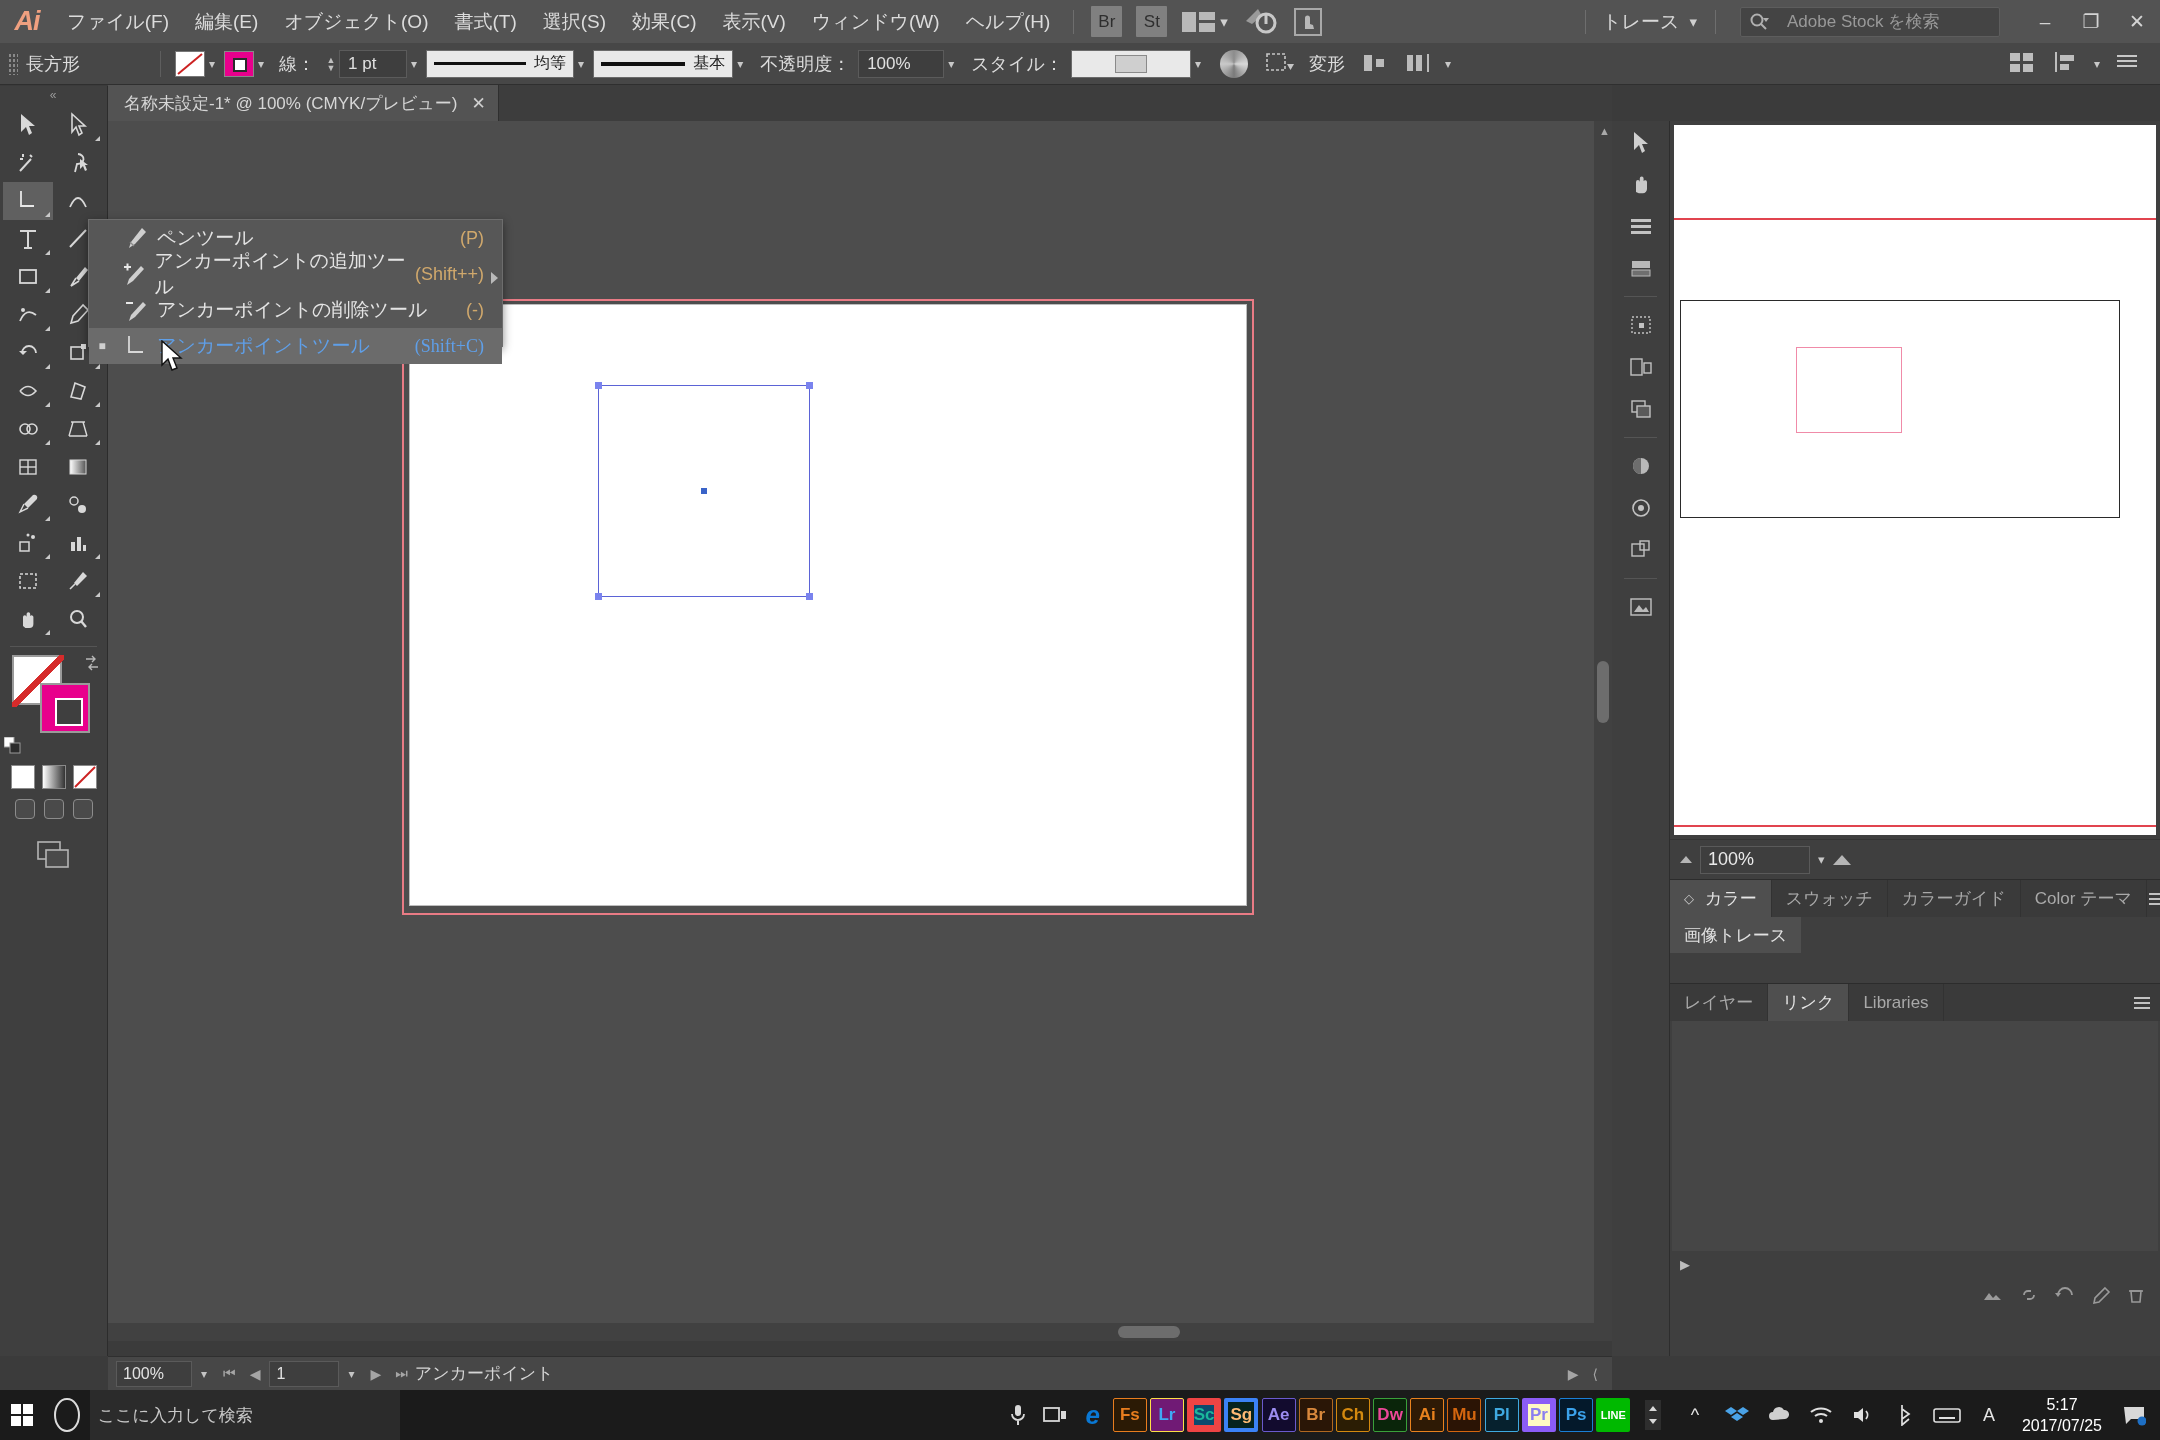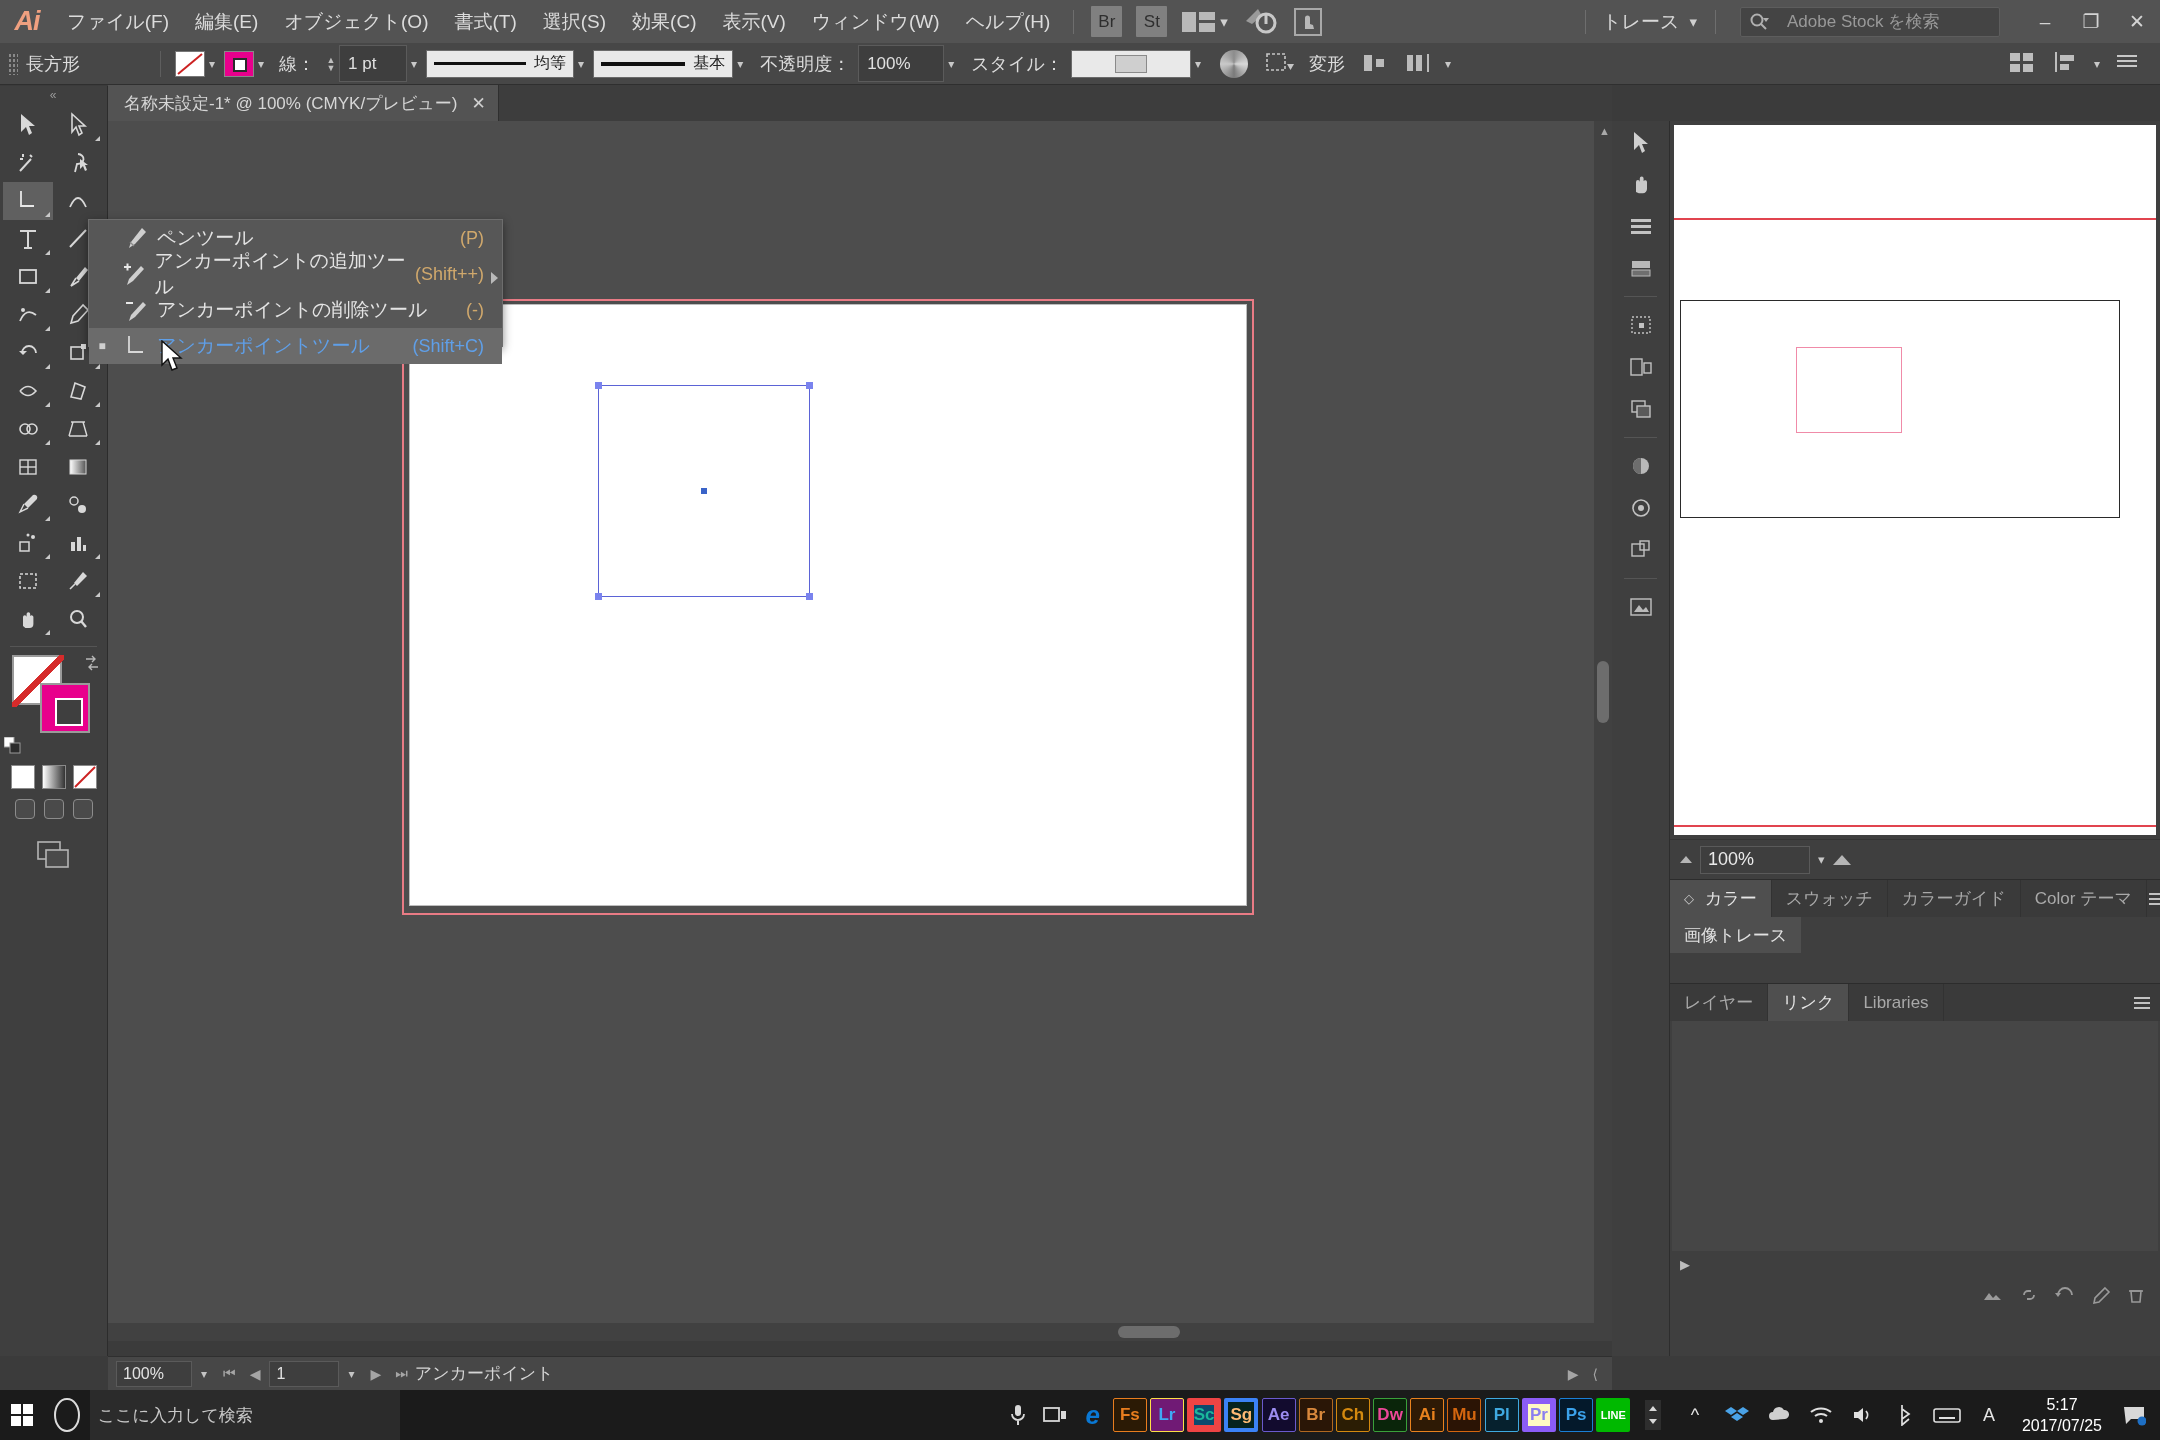--- a/index.html
+++ b/index.html
@@ -55,21 +55,21 @@
     display: flex; align-items: center; padding-left: 8px;
   }
   .grip { width: 10px; height: 22px; margin-right: 8px;
     background-image: radial-gradient(#8a8a8a 1px, transparent 1px);
     background-size: 4px 5px; }
   .opt-label { color: #dcdcdc; font-size: 18px; white-space: nowrap; }
   .opt-sep { width: 1px; height: 26px; background: #5e5e5e; margin: 0 14px; }
   .sw-box { width: 30px; height: 26px; border: 1px solid #777; background: #fff; position: relative; }
   .tiny-caret { color: #c8c8c8; font-size: 12px; margin: 0 9px 0 4px; }
   .numfield {
-    height: 37px; background: #3e3e3e; border: 1px solid #5b5b5b;
+    height: 28px; background: #3e3e3e; border: 1px solid #5b5b5b;
     color: #e0e0e0; font-size: 17px; display: flex; align-items: center;
     padding: 0 8px; min-width: 68px;
   }
   .stepper { width: 16px; height: 28px; display: flex; flex-direction: column;
     align-items: center; justify-content: center; color: #c0c0c0; font-size: 9px; line-height: 8px; }
   .combo {
     height: 28px; background: #e9e9e9; border: 1px solid #6a6a6a; color: #222;
     display: flex; align-items: center; justify-content: space-between;
     padding: 0 7px; font-size: 16px; min-width: 120px;
   }
@@ -126,21 +126,21 @@
   }
   .fly-row {
     height: 36px; display: flex; align-items: center; color: #e4e4e4; font-size: 19px;
     position: relative;
   }
   .fly-row.sel { background: #6b6b6b; color: #5f9fe8; }
   .fly-row .bullet { width: 26px; text-align: center; color: #cfcfcf; font-size: 12px; }
   .fly-ic { width: 42px; display: flex; align-items: center; justify-content: center; }
   .fly-label { flex: 1 1 auto; }
   .fly-key { color: #d0a86c; font-size: 18px; padding-right: 18px; white-space: nowrap; }
-  .fly-row.sel .fly-key { color: #5f9fe8; }
+  .fly-row.sel .fly-key { color: #5f9fe8; font-family: Liberation Serif, serif; }
   .fly-arrow { position: absolute; right: 4px; top: 52px;
     width: 0; height: 0; border-top: 6px solid transparent; border-bottom: 6px solid transparent;
     border-left: 7px solid #b9b9b9; }
   .cursor-arrow { position: absolute; left: 160px; top: 340px; z-index: 60; }
 
   
   .canvasarea {
     position: absolute; left: 108px; top: 121px; width: 1504px; height: 1220px;
     background: #4d4d4d; overflow: hidden;
   }

